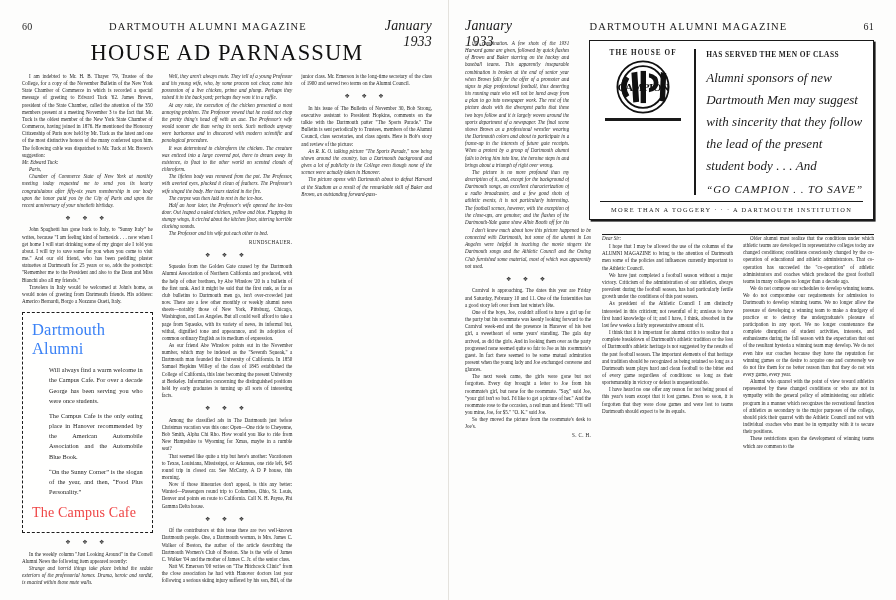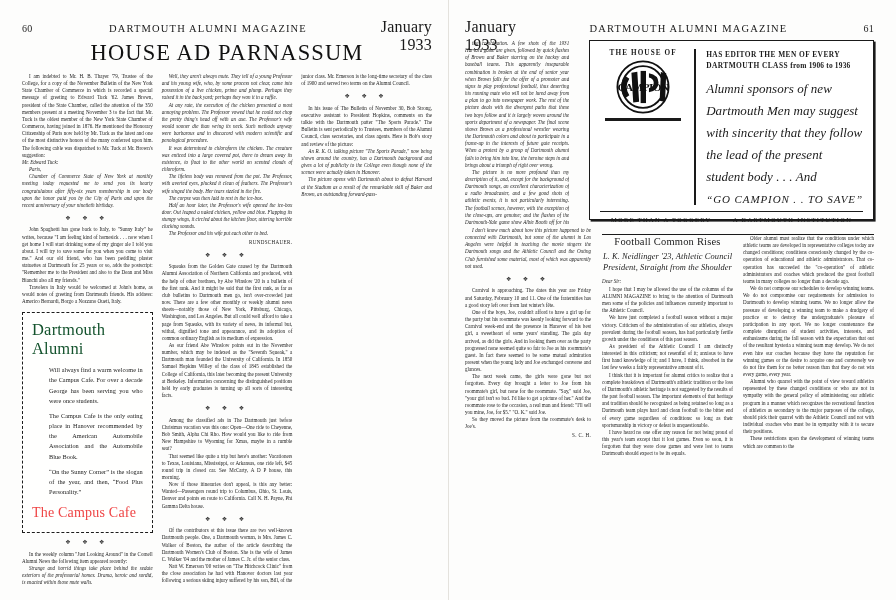--- a/index.html
+++ b/index.html
@@ -50,21 +50,22 @@
   .runhead .mag-title {
     flex: 1;
     text-align: center;
     font-size: 10.5px;
     letter-spacing: 1.15px;
     color: #1a1a1a;
     white-space: nowrap;
   }
   .runhead .issue {
     width: 72px;
-    font-size: 16px;
+    font-style: italic;
+    font-size: 14px;
     letter-spacing: .2px;
     color: #1a1a1a;
   }
   .runhead .issue.left  { text-align: right; }
   .runhead .issue.right { text-align: left; }
   .runhead .folio.right { text-align: right; }
 
   
   .section-title {
     text-align: center;
@@ -118,21 +119,21 @@
     padding: 8px 9px 9px 9px;
     margin: 7px 0 0 0;
     break-inside: avoid;
     background: #fffffe;
   }
   .cafe-ad .big {
     font-size: 16.5px;
     line-height: 1.12;
     letter-spacing: .2px;
     margin-bottom: 7px;
-    color: #14532d;
+    color: #3b82f6;
   }
   .cafe-ad .copy {
     font-size: 6.3px;
     line-height: 1.62;
     text-align: justify;
     padding-left: 17px;
   }
   .cafe-ad .copy p { text-indent: 0; margin-bottom: 5px; }
   .cafe-ad .copy p:last-child { margin-bottom: 0; }
   .cafe-ad .signoff {
@@ -353,25 +354,21 @@
                     <path d="M90 22 l9 2 -2 48 -9-2 z"></path>
                     <circle cx="60" cy="47" r="5"></circle>
                   </g>
                   <text x="60" y="54" text-anchor="middle" font-family="'Liberation Serif',serif" font-size="19" font-weight="bold" fill="#111" letter-spacing="-1">CAMPION</text>
                 </svg>
               </div>
               <div class="campion-rule"></div>
             </div>
             <div class="campion-right">
               <div class="campion-served">
-                <div>HAS EDITOR THE MEN OF EVERY</div>
-                <div>
-                  <span>DARTMOUTH CLASS</span>
-                  <span class="smaller">from 1906 to 1936</span>
-                </div>
+                <div>HAS SERVED THE MEN OF CLASS</div>
               </div>
               <div class="campion-body">Alumni sponsors of new Dartmouth Men may suggest with sincerity that they follow the lead of the present student body . . . And</div>
               <div class="campion-slogan">“GO CAMPION . . TO SAVE”</div>
             </div>
           </div>
           <div class="campion-foot">MORE THAN A TOGGERY · · · A DARTMOUTH INSTITUTION</div>
         </div>
       </div>
     </div>
 
@@ -384,24 +381,20 @@
         <p>The next week came, the girls were gone but not forgotten. Every day brought a letter to Joe from his roommate's girl, but none for the roommate. "Say," said Joe, "your girl isn't so bad. I'd like to get a picture of her." And the roommate rose to the occasion, a real man and friend: "I'll sell you mine, Joe, for $5." "O. K." said Joe.</p>
         <p>So they moved the picture from the roommate's desk to Joe's.</p>
         <p class="sig">S. C. H.</p>
       </div>
 
       <div style="flex:1;">
         <div class="rule-under-ad"></div>
 
         <div style="display:flex; gap:10px;">
           <div style="width:131px; font-size:5.05px; line-height:1.42; text-align:justify; hyphens:auto;">
-            <div class="letter-head">
-              <div class="letter-title">Football Common Rises</div>
-              <div class="letter-sub">L. K. Neidlinger '23, Athletic Council President, Straight from the Shoulder</div>
-            </div>
             <p class="dear">Dear Sir:</p>
             <p>I hope that I may be allowed the use of the columns of the ALUMNI MAGAZINE to bring to the attention of Dartmouth men some of the policies and influences currently important to the Athletic Council.</p>
             <p>We have just completed a football season without a major victory. Criticism of the administration of our athletics, always prevalent during the football season, has had particularly fertile growth under the conditions of this past season.</p>
             <p>As president of the Athletic Council I am distinctly interested in this criticism; not resentful of it; anxious to have first hand knowledge of it; and I have, I think, absorbed in the last few weeks a fairly representative amount of it.</p>
             <p>I think that it is important for alumni critics to realize that a complete breakdown of Dartmouth's athletic tradition or the loss of Dartmouth's athletic heritage is not suggested by the results of the past football season. The important elements of that heritage and tradition should be recognized as being retained so long as a Dartmouth team plays hard and clean football to the bitter end of every game regardless of conditions: so long as their sportsmanship in victory or defeat is unquestionable.</p>
             <p>I have heard no one offer any reason for not being proud of this year's team except that it lost games. Even so soon, it is forgotten that they were close games and were lost to teams Dartmouth should expect to be its equals.</p>
           </div>
           <div style="width:131px; font-size:5.05px; line-height:1.42; text-align:justify; hyphens:auto;">
             <p>Older alumni must realize that the conditions under which athletic teams are developed in representative colleges today are changed conditions; conditions consciously changed by the co-operation of educational and athletic administrators. That co-operation has succeeded the "co-operation" of athletic administrators and coaches which produced the great football teams in many colleges no longer than a decade ago.</p>
             <p>We do not compose our schedules to develop winning teams. We do not compromise our requirements for admission to Dartmouth to develop winning teams. We no longer allow the pressure of developing a winning team to make a drudgery of practice or to destroy the undergraduate's pleasure of participation in any sport. We no longer countenance the complete disruption of student activities, interests, and enthusiasms during the fall season with the expectation that out of the resultant hysteria a winning team may develop. We do not even hire our coaches because they have the reputation for winning games or the desire to acquire one and conversely we do not fire them for no better reason than that they do not win every game, every year.</p>

